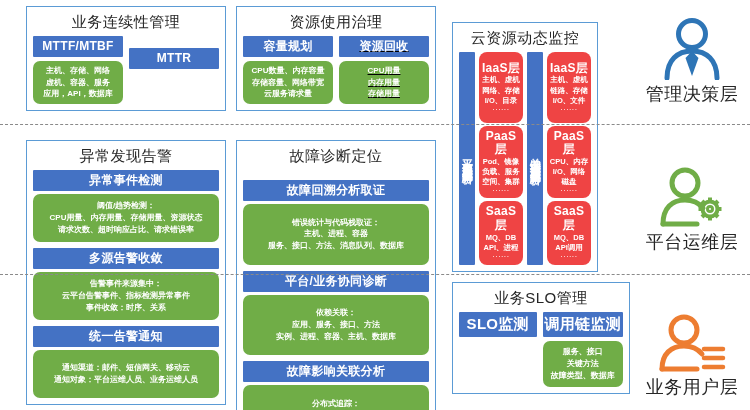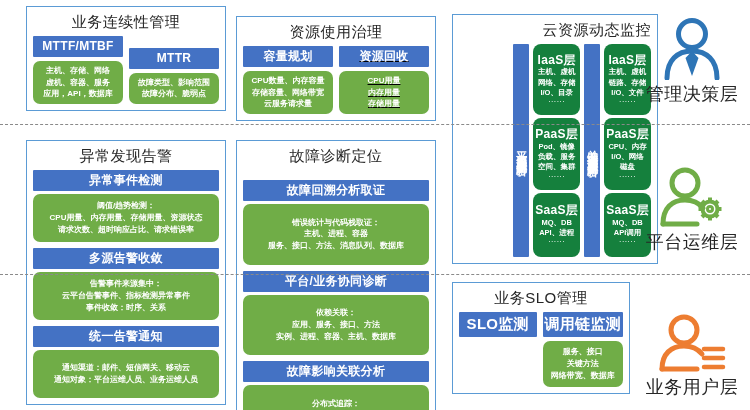--- a/index.html
+++ b/index.html
@@ -73,21 +73,21 @@
     display: flex;
     align-items: center;
     justify-content: center;
     letter-spacing: 1.5px;
     line-height: 1;
     border-radius: 1px;
   }
 
   
   .layerbox {
-    background: #15803d;
+    background: #ef4444;
     color: #ffffff;
     border-radius: 8px;
     text-align: center;
     padding: 3px 2px;
     display: flex;
     flex-direction: column;
     justify-content: center;
     align-items: center;
   }
   .layerbox .lb-title {
@@ -144,29 +144,25 @@
     <div class="stack" style="flex:1; gap:4px;">
       <div class="bluebar">MTTF/MTBF</div>
       <div class="greenbox" style="flex:1;">
         <span class="ln">主机、存储、网络</span>
         <span class="ln">虚机、容器、服务</span>
         <span class="ln">应用，API，数据库</span>
       </div>
     </div>
     <div class="stack" style="flex:1; gap:4px;margin-top:12px;">
       <div class="bluebar">MTTR</div>
-      <div class="greenbox" style="flex:1;">
-        <span class="ln">故障类型、影响范围</span>
-        <span class="ln">故障分布、脆弱点</span>
-      </div>
-    </div>
-  </div>
-</div>
-
-<div class="panel" style="left:236px; top:16px; width:200px; height:105px;">
+    </div>
+  </div>
+</div>
+
+<div class="panel" style="left:236px; top:6px; width:200px; height:105px;">
   <div class="panel-title">资源使用治理</div>
   <div class="row2" style="flex:1;">
     <div class="stack" style="flex:1; gap:4px;">
       <div class="bluebar">容量规划</div>
       <div class="greenbox" style="flex:1;">
         <span class="ln">CPU数量、内存容量</span>
         <span class="ln">存储容量、网络带宽</span>
         <span class="ln">云服务请求量</span>
       </div>
     </div>
@@ -174,21 +170,21 @@
       <div class="bluebar">资源回收</div>
       <div class="greenbox" style="flex:1;">
         <span class="ln">CPU用量</span>
         <span class="ln">内存用量</span>
         <span class="ln">存储用量</span>
       </div>
     </div>
   </div>
 </div>
 
-<div class="panel" style="left:452px; top:14px; width:206px; height:250px;align-items:flex-end;">
+<div class="panel" style="left:452px; top:22px; width:146px; height:250px;">
   <div class="panel-title">云资源动态监控</div>
   <div style="display:flex; gap:4px; flex:1;">
 
     <div class="vcol" style="width:16px;">平台资源用量监测分析</div>
     <div class="stack" style="flex:1; gap:3px;">
       <div class="layerbox" style="flex:1;">
         <div class="lb-title">IaaS层</div>
         <div class="lb-line">主机、虚机</div>
         <div class="lb-line">网络、存储</div>
         <div class="lb-line">I/O、目录</div>
@@ -293,21 +289,21 @@
   <div class="panel-title">业务SLO管理</div>
   <div class="row2" style="flex:1;">
     <div class="stack" style="flex:1; gap:4px;">
       <div class="bluebar small">SLO监测</div>
     </div>
     <div class="stack" style="flex:1; gap:4px;">
       <div class="bluebar small">调用链监测</div>
       <div class="greenbox" style="flex:1;">
         <span class="ln">服务、接口</span>
         <span class="ln">关键方法</span>
-        <span class="ln">网络带宽、数据库</span>
+        <span class="ln">故障类型、数据库</span>
       </div>
     </div>
   </div>
 </div>
 
 <div class="divider" style="top:124px;"></div>
 <div class="divider" style="top:274px;"></div>
 
 <div class="persona" style="left:634px; top:12px; height:100px;">
   <svg width="66" height="62" viewBox="0 0 66 62">

